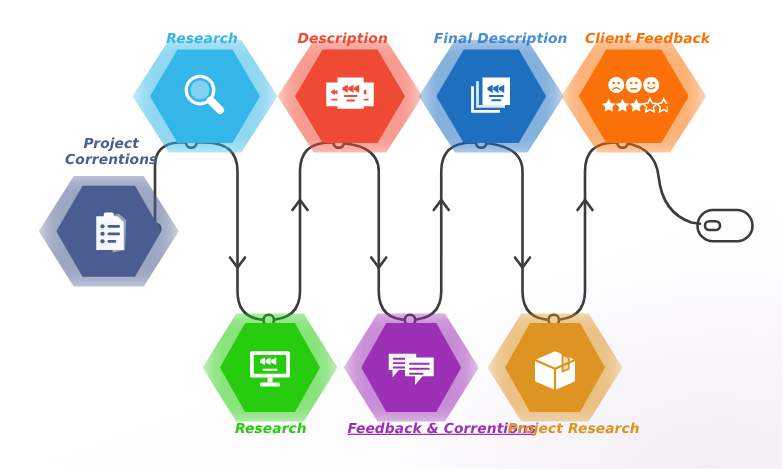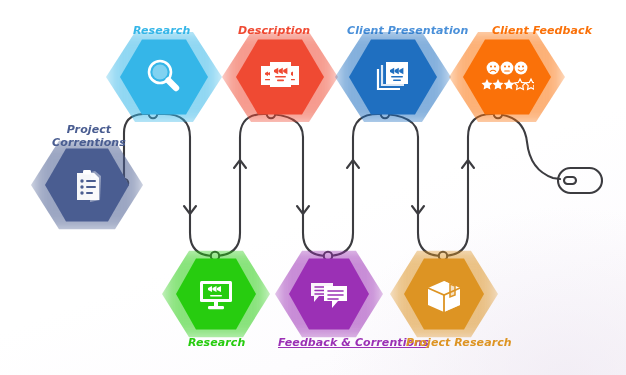--- a/index.html
+++ b/index.html
@@ -100,21 +100,21 @@
       <circle cx="498" cy="114" r="4.2" fill="#ffffff" stroke="#3c3c40" stroke-width="2.1"></circle>
     </g>
 
     <g fill="none" stroke="#3c3c40" stroke-width="2.1" stroke-linecap="round">
       <rect x="558" y="168" width="44" height="25" rx="12.5"></rect>
       <rect x="564" y="177" width="12" height="7" rx="3.5"></rect>
     </g>
   </svg>
 
   <div class="node">
-    <div class="lbl two" style="left:52px; top:123px; color:#4a5d91;text-align:center;">
+    <div class="lbl two" style="left:52px; top:108px; color:#4a5d91;text-align:center;">
       <span>Project</span><br>
       <span>Correntions</span>
     </div>
     <div class="hexwrap" style="left:45px; top:147px; width:84px; height:76px;">
       <div class="glow" style="background:#4a5d91;"></div>
       <div class="hex" style="background:#4a5d91;"></div>
       <div class="iconbox">
         <svg width="44" height="44" viewBox="0 0 44 44">
           <g fill="#ffffff">
             <path d="M30 8 l6 5 -1 24 -10 2 1 -30z" opacity=".42"></path>
@@ -227,21 +227,21 @@
               <path d="M21 21 h15"></path>
               <path d="M21 25 h10"></path>
           </g>
         </svg>
       </div>
     </div>
     <div class="lbl" style="left:278px; top:336px; color:#9b30b5;text-decoration:underline;">Feedback &amp; Correntions</div>
   </div>
 
   <div class="node">
-    <div class="lbl" style="left:347px; top:24px; color:#4a90d9;">Client Presentation</div>
+    <div class="lbl" style="left:347px; top:24px; color:#4a90d9;">Final Description</div>
     <div class="hexwrap" style="left:349px; top:38px; width:88px; height:78px;">
       <div class="glow" style="background:#1f6fc0;"></div>
       <div class="hex" style="background:#1f6fc0;"></div>
       <div class="iconbox">
         <svg width="46" height="44" viewBox="0 0 46 44">
           <path d="M8 14 v20 h22" fill="none" stroke="#ffffff" stroke-width="2.2"></path>
           <path d="M12 10 v20 h22" fill="none" stroke="#ffffff" stroke-width="2.2" opacity=".85"></path>
           <rect x="16" y="7" width="22" height="22" fill="#ffffff"></rect>
           <g fill="#1f6fc0">
             <path d="M20 15 l4.2-2.3 0 6.6 -4.2-2.3z"></path>
@@ -267,21 +267,21 @@
           <path d="M22 22 L22 39" fill="none" stroke="#dd9423" stroke-width="1.8"></path>
           <path d="M28 11 L28 24 L33 22 L33 13 Z" fill="#dd9423" opacity=".28"></path>
           <path d="M28 11 L28 24 L33 22 L33 13 Z" fill="none" stroke="#dd9423" stroke-width="1.5"></path>
         </svg>
       </div>
     </div>
     <div class="lbl" style="left:406px; top:336px; color:#dd9423;">Project Research</div>
   </div>
 
   <div class="node">
-    <div class="lbl" style="left:468px; top:24px; color:#fa7109;margin-left:24px;">Client Feedback</div>
+    <div class="lbl" style="left:468px; top:24px; color:#fa7109;">Client Feedback</div>
     <div class="hexwrap" style="left:463px; top:38px; width:88px; height:78px;">
       <div class="glow" style="background:#fa7109;"></div>
       <div class="hex" style="background:#fa7109;"></div>
       <div class="iconbox">
         <svg width="54" height="40" viewBox="0 0 54 40">
 
           <g>
             <circle cx="13" cy="11" r="6.4" fill="#ffffff"></circle>
             <g fill="#fa7109">
                 <circle cx="11" cy="9.4" r="1"></circle>

